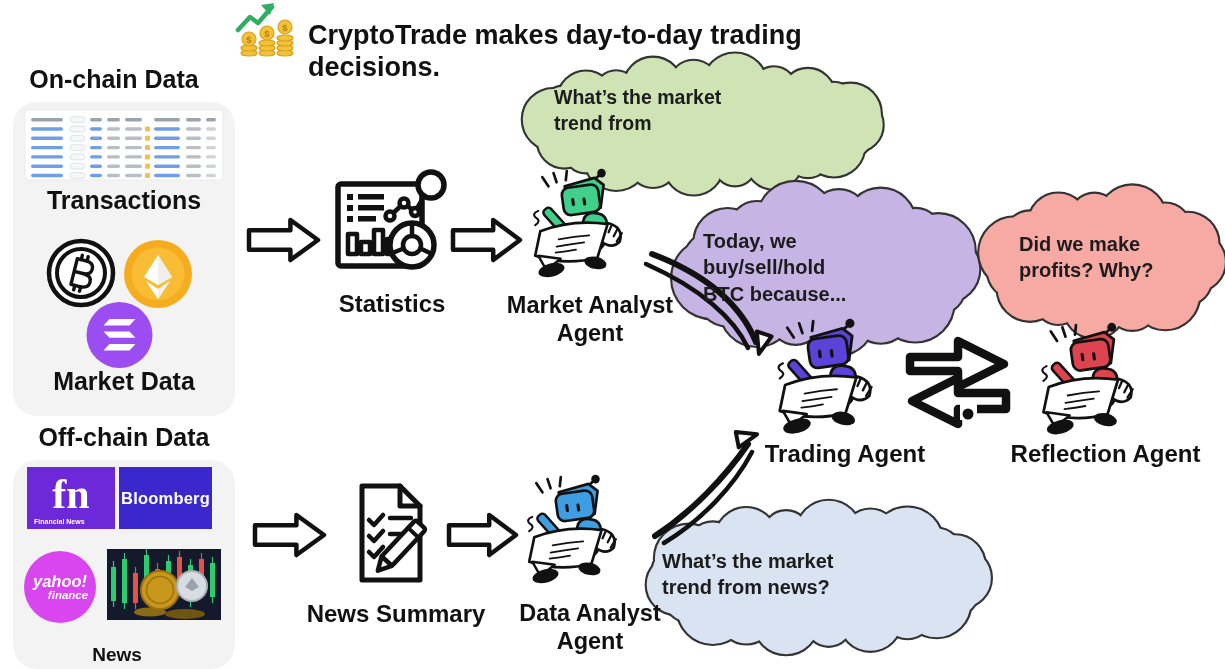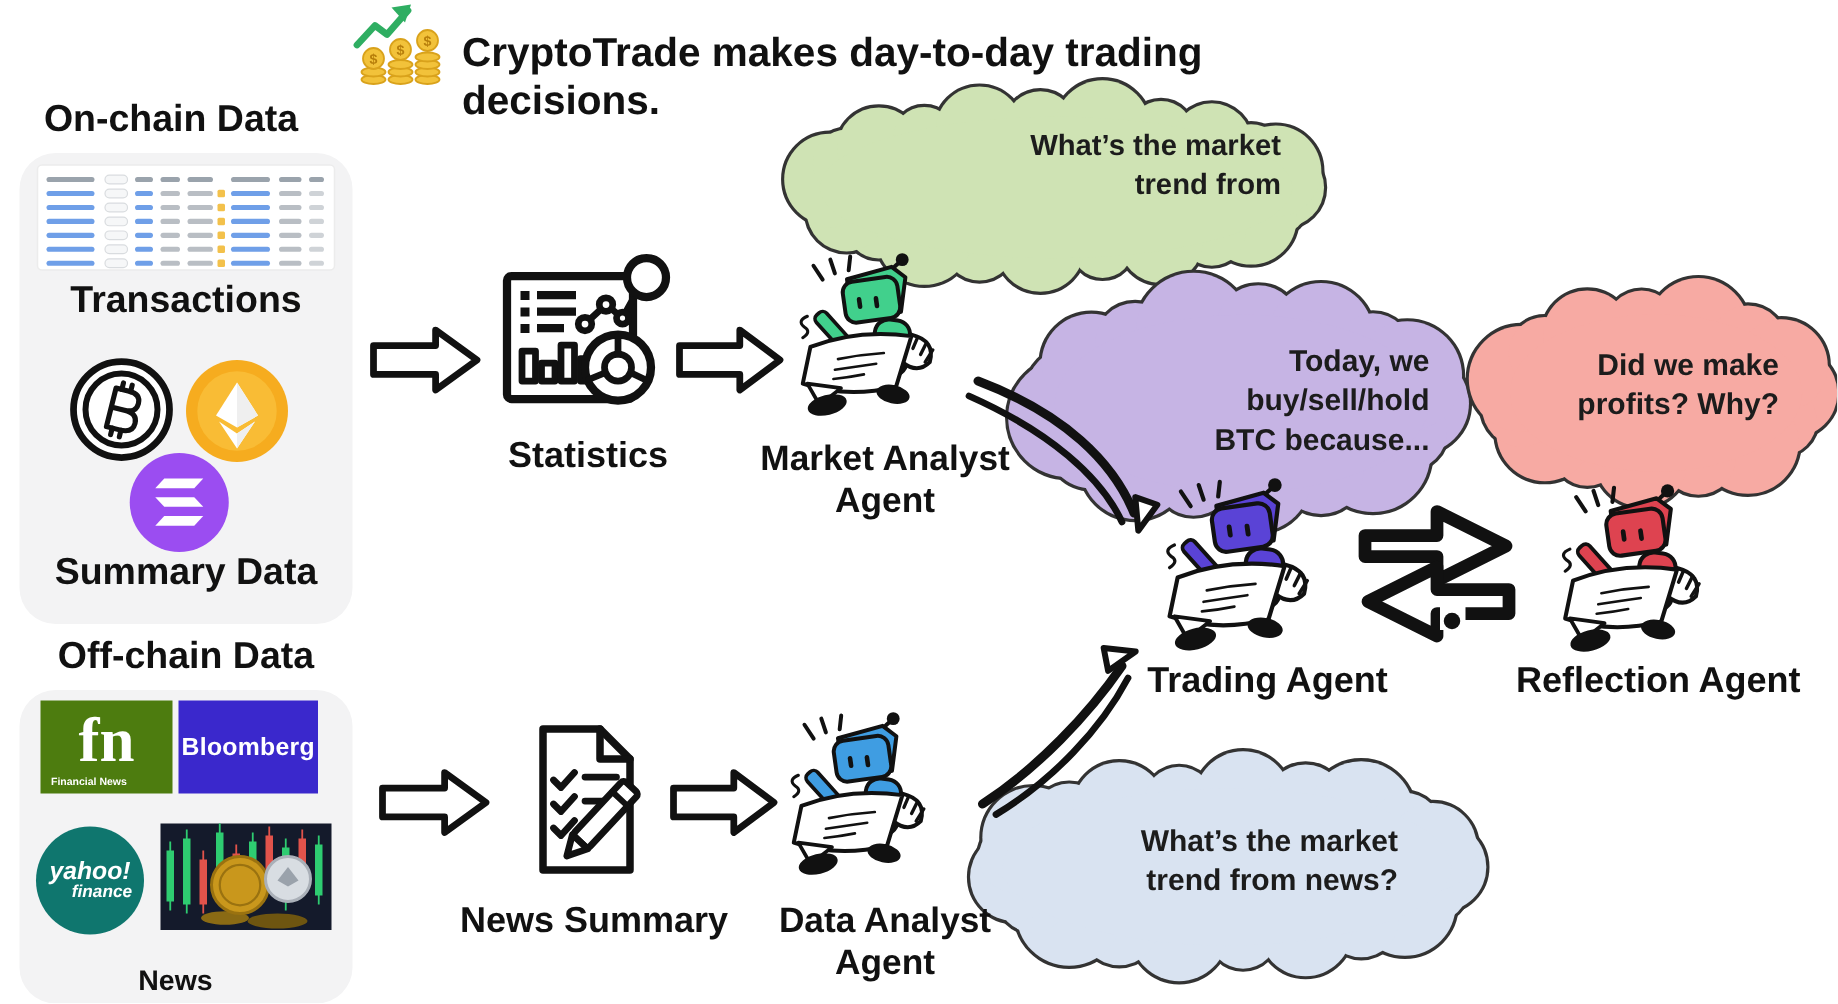--- a/index.html
+++ b/index.html
@@ -1,21 +1,21 @@
 <!DOCTYPE html>
 <html><head>
 <meta charset="utf-8">
 <style>
   html,body{margin:0;padding:0;background:#fff;}
   #canvas{position:relative;width:1225px;height:669px;background:#fff;overflow:hidden;
           font-family:"Liberation Sans","DejaVu Sans",sans-serif;color:#111;}
   #diagram{position:absolute;left:0;top:0;z-index:2;}
   .panel{position:absolute;background:#f3f3f4;border-radius:24px;z-index:1;}
   .lbl{position:absolute;z-index:3;text-align:center;font-weight:600;color:#111;line-height:1.18;}
-  .cloudtxt{position:absolute;z-index:3;text-align:right;font-weight:600;color:#1c1c1c;
+  .cloudtxt{position:absolute;z-index:3;text-align:left;font-weight:600;color:#1c1c1c;
             font-size:20px;line-height:1.32;}
   .logo{position:absolute;z-index:3;display:flex;align-items:center;justify-content:center;}
   #fn-logo{flex-direction:column;}
   #fn-logo .big{font-family:"Liberation Serif","DejaVu Serif",serif;font-weight:700;
                 font-size:42px;color:#fff;line-height:1;margin-top:-8px;}
   #fn-logo .cap{position:absolute;left:7px;bottom:4px;font-size:7px;font-weight:700;color:#fff;}
   #bloomberg-logo{font-weight:700;font-size:16.5px;color:#fff;letter-spacing:0.2px;}
   #yahoo-logo{border-radius:50%;flex-direction:column;line-height:1;}
   #yahoo-logo .y1{font-weight:700;font-style:italic;font-size:16.5px;color:#fff;}
   #yahoo-logo .y2{font-weight:700;font-style:italic;font-size:11.5px;color:#fff;margin-left:16px;}
@@ -520,32 +520,32 @@
         </g>
    <path d="M4,28 L16,15 L24,21 L38,5" fill="none" stroke="#2fae62" stroke-width="4.5" stroke-linecap="round" stroke-linejoin="round"></path>
    <path d="M40,1 L27,3 L36,13 Z" fill="#2fae62"></path>
       </g>
     </svg>
 
   <div class="lbl" style="left:308px;top:20px;width:580px;font-size:27px;text-align:left;">CryptoTrade makes day-to-day trading decisions.</div>
 
   <div class="lbl" style="left:7px;top:65px;width:214px;font-size:25px;">On-chain Data</div>
   <div class="lbl" style="left:25px;top:186px;width:198px;font-size:25px;">Transactions</div>
-  <div class="lbl" style="left:25px;top:367px;width:198px;font-size:25px;">Summary Data</div>
+  <div class="lbl" style="left:25px;top:367px;width:198px;font-size:25px;">Market Data</div>
   <div class="lbl" style="left:17px;top:423px;width:214px;font-size:25px;">Off-chain Data</div>
   <div class="lbl" style="left:17px;top:644px;width:200px;font-size:19px;">News</div>
 
-  <div class="logo" id="fn-logo" style="left: 27px; top: 467px; width: 88px; height: 62px; background: #4d7c0f;">
+  <div class="logo" id="fn-logo" style="left: 27px; top: 467px; width: 88px; height: 62px; background: #6d28d9;">
     <span class="big">fn</span>
     <span class="cap">Financial News</span>
   </div>
   <div class="logo" id="bloomberg-logo" style="left: 119px; top: 467px; width: 93px; height: 62px; background: rgb(58, 40, 204);">
     <span>Bloomberg</span>
   </div>
-  <div class="logo" id="yahoo-logo" style="left: 24px; top: 551px; width: 72px; height: 72px; background: #0f766e;">
+  <div class="logo" id="yahoo-logo" style="left: 24px; top: 551px; width: 72px; height: 72px; background: #d946ef;">
     <span class="y1">yahoo!</span>
     <span class="y2">finance</span>
   </div>
 
   <div class="lbl" style="left:327px;top:290px;width:130px;font-size:24px;">Statistics</div>
   <div class="lbl" style="left:500px;top:292px;width:180px;font-size:23.5px;">
     <span class="t2">Market Analyst</span>
     <span class="t2">Agent</span>
   </div>
   <div class="lbl" style="left:306px;top:600px;width:180px;font-size:24px;">News Summary</div>
@@ -558,21 +558,21 @@
 
   <div class="cloudtxt" style="left:554px;top:85px;width:300px;font-size:19.5px;">
     <span class="t2">What’s the market</span>
     <span class="t2">trend from</span>
   </div>
   <div class="cloudtxt" style="left:703px;top:228px;width:250px;">
     <span class="t2">Today, we</span>
     <span class="t2">buy/sell/hold</span>
     <span class="t2">BTC because...</span>
   </div>
-  <div class="cloudtxt" style="left:986px;top:231px;width:200px;">
+  <div class="cloudtxt" style="left:1019px;top:231px;width:200px;">
     <span class="t2">Did we make</span>
     <span class="t2">profits? Why?</span>
   </div>
   <div class="cloudtxt" style="left:662px;top:548px;width:270px;">
     <span class="t2">What’s the market</span>
     <span class="t2">trend from news?</span>
   </div>
 </div>
 
 </body></html>

